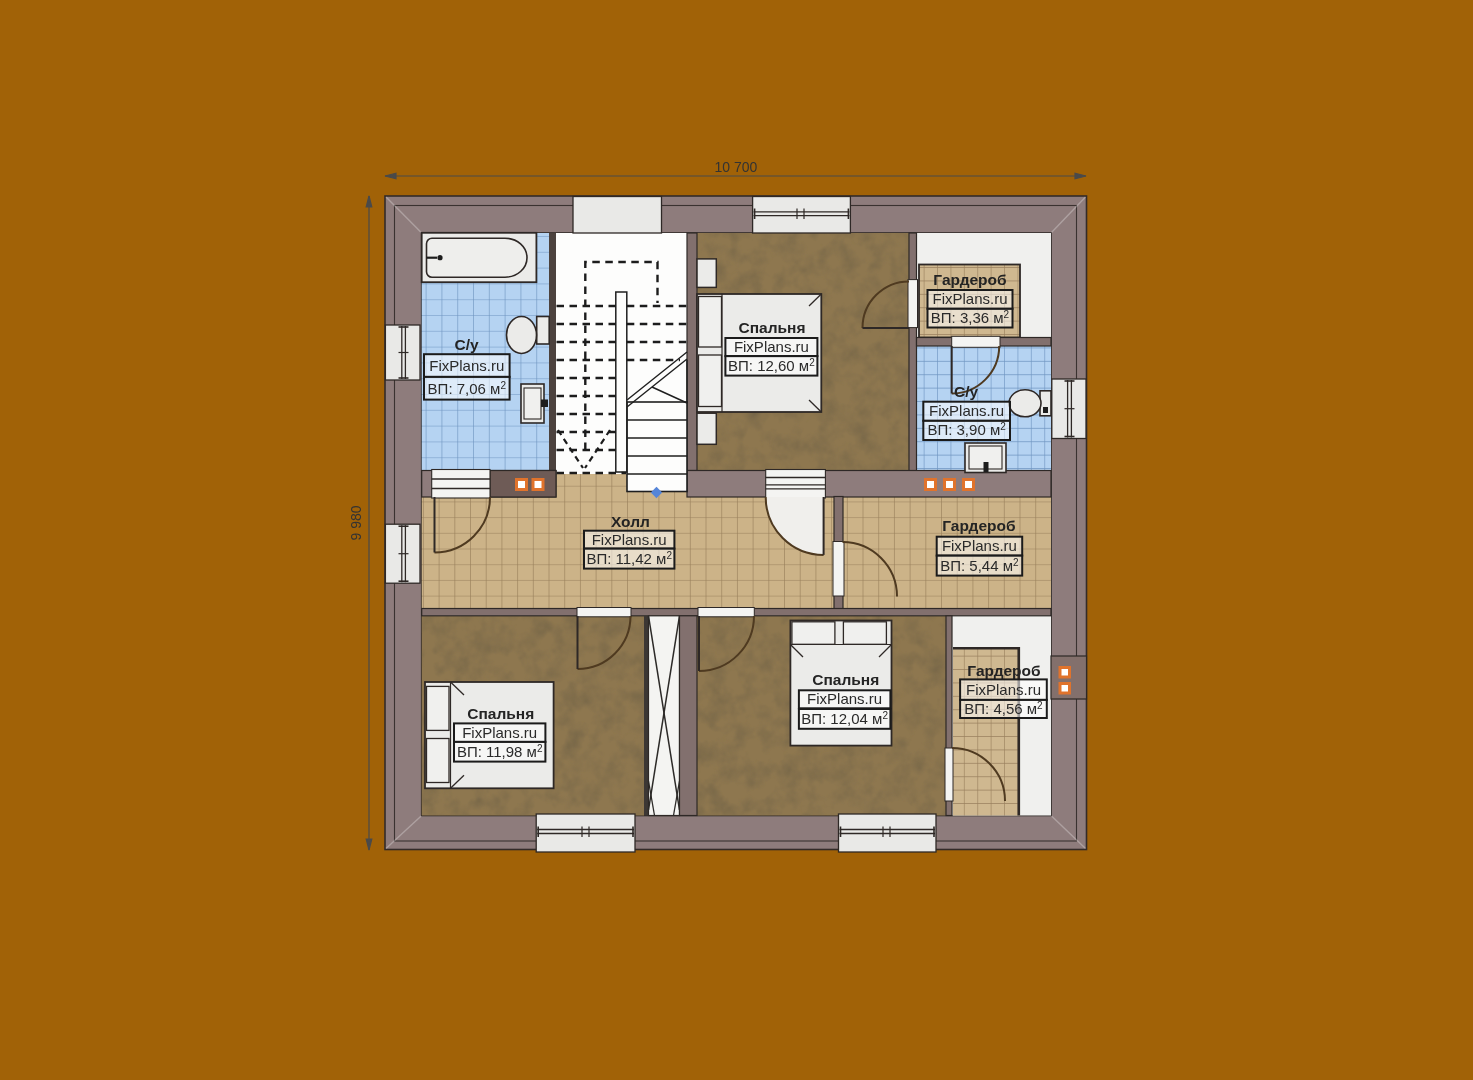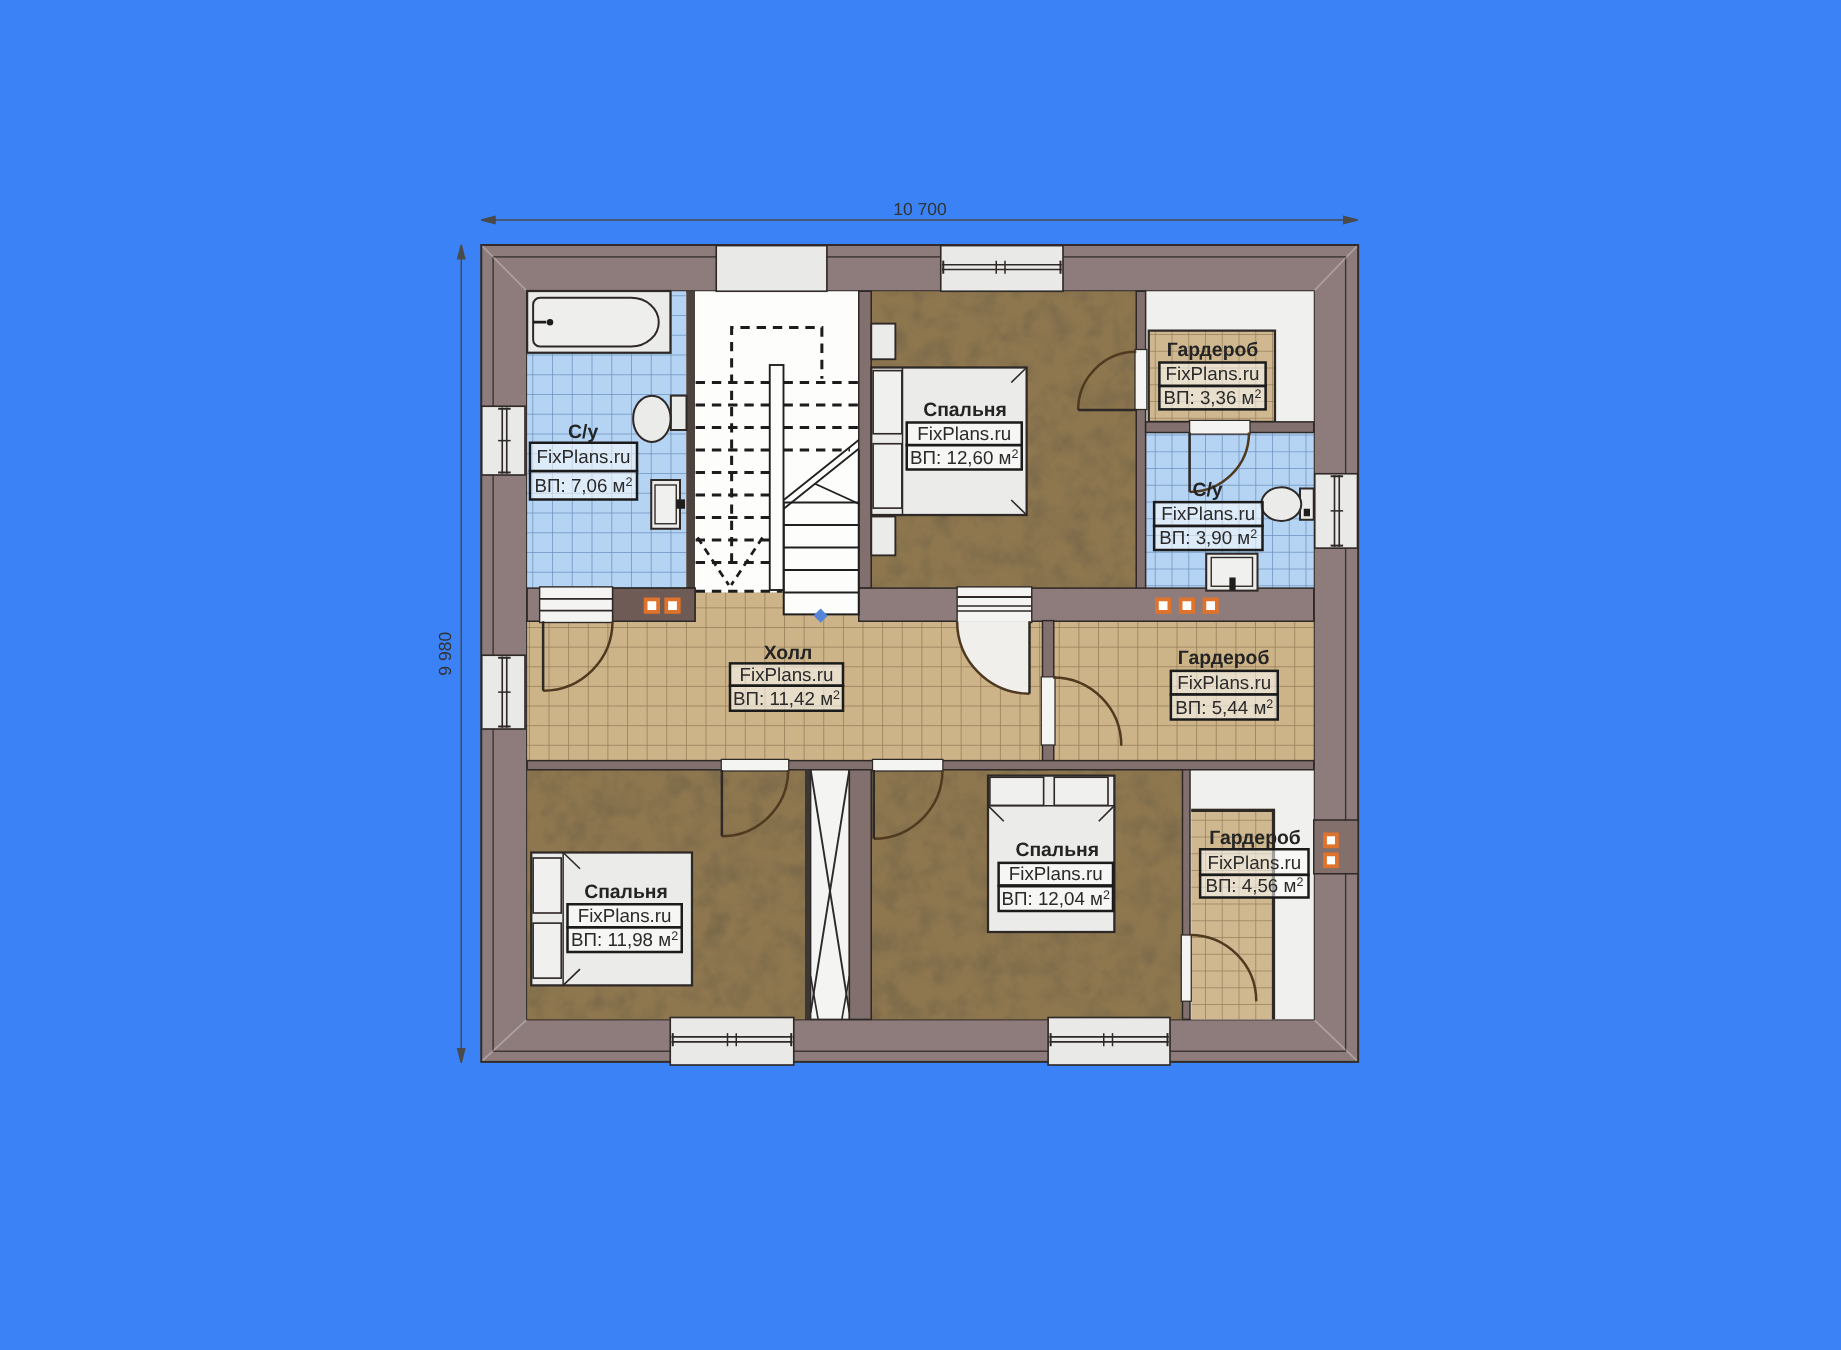--- a/index.html
+++ b/index.html
@@ -1,16 +1,16 @@
 <!DOCTYPE html>
 <html><head>
 <meta charset="utf-8">
 <style>
   html,body{margin:0;padding:0;background:#ffffff;}
-  #c{position:relative;width:1473px;height:1080px;background:#3b82f6;overflow:hidden;text-decoration:underline;}
+  #c{position:relative;width:1473px;height:1080px;background:#a16207;overflow:hidden;text-decoration:underline;}
   svg{position:absolute;left:0;top:0;}
   text{font-family:"Liberation Sans", sans-serif;}
 </style>
 </head>
 <body>
 <div id="c">
 <svg width="1473" height="1080" viewBox="0 0 1473 1080">
 <defs>
   <pattern id="bt16" width="15.8" height="15.8" patternUnits="userSpaceOnUse">
     <rect width="15.8" height="15.8" fill="#b5d3f2"></rect>

